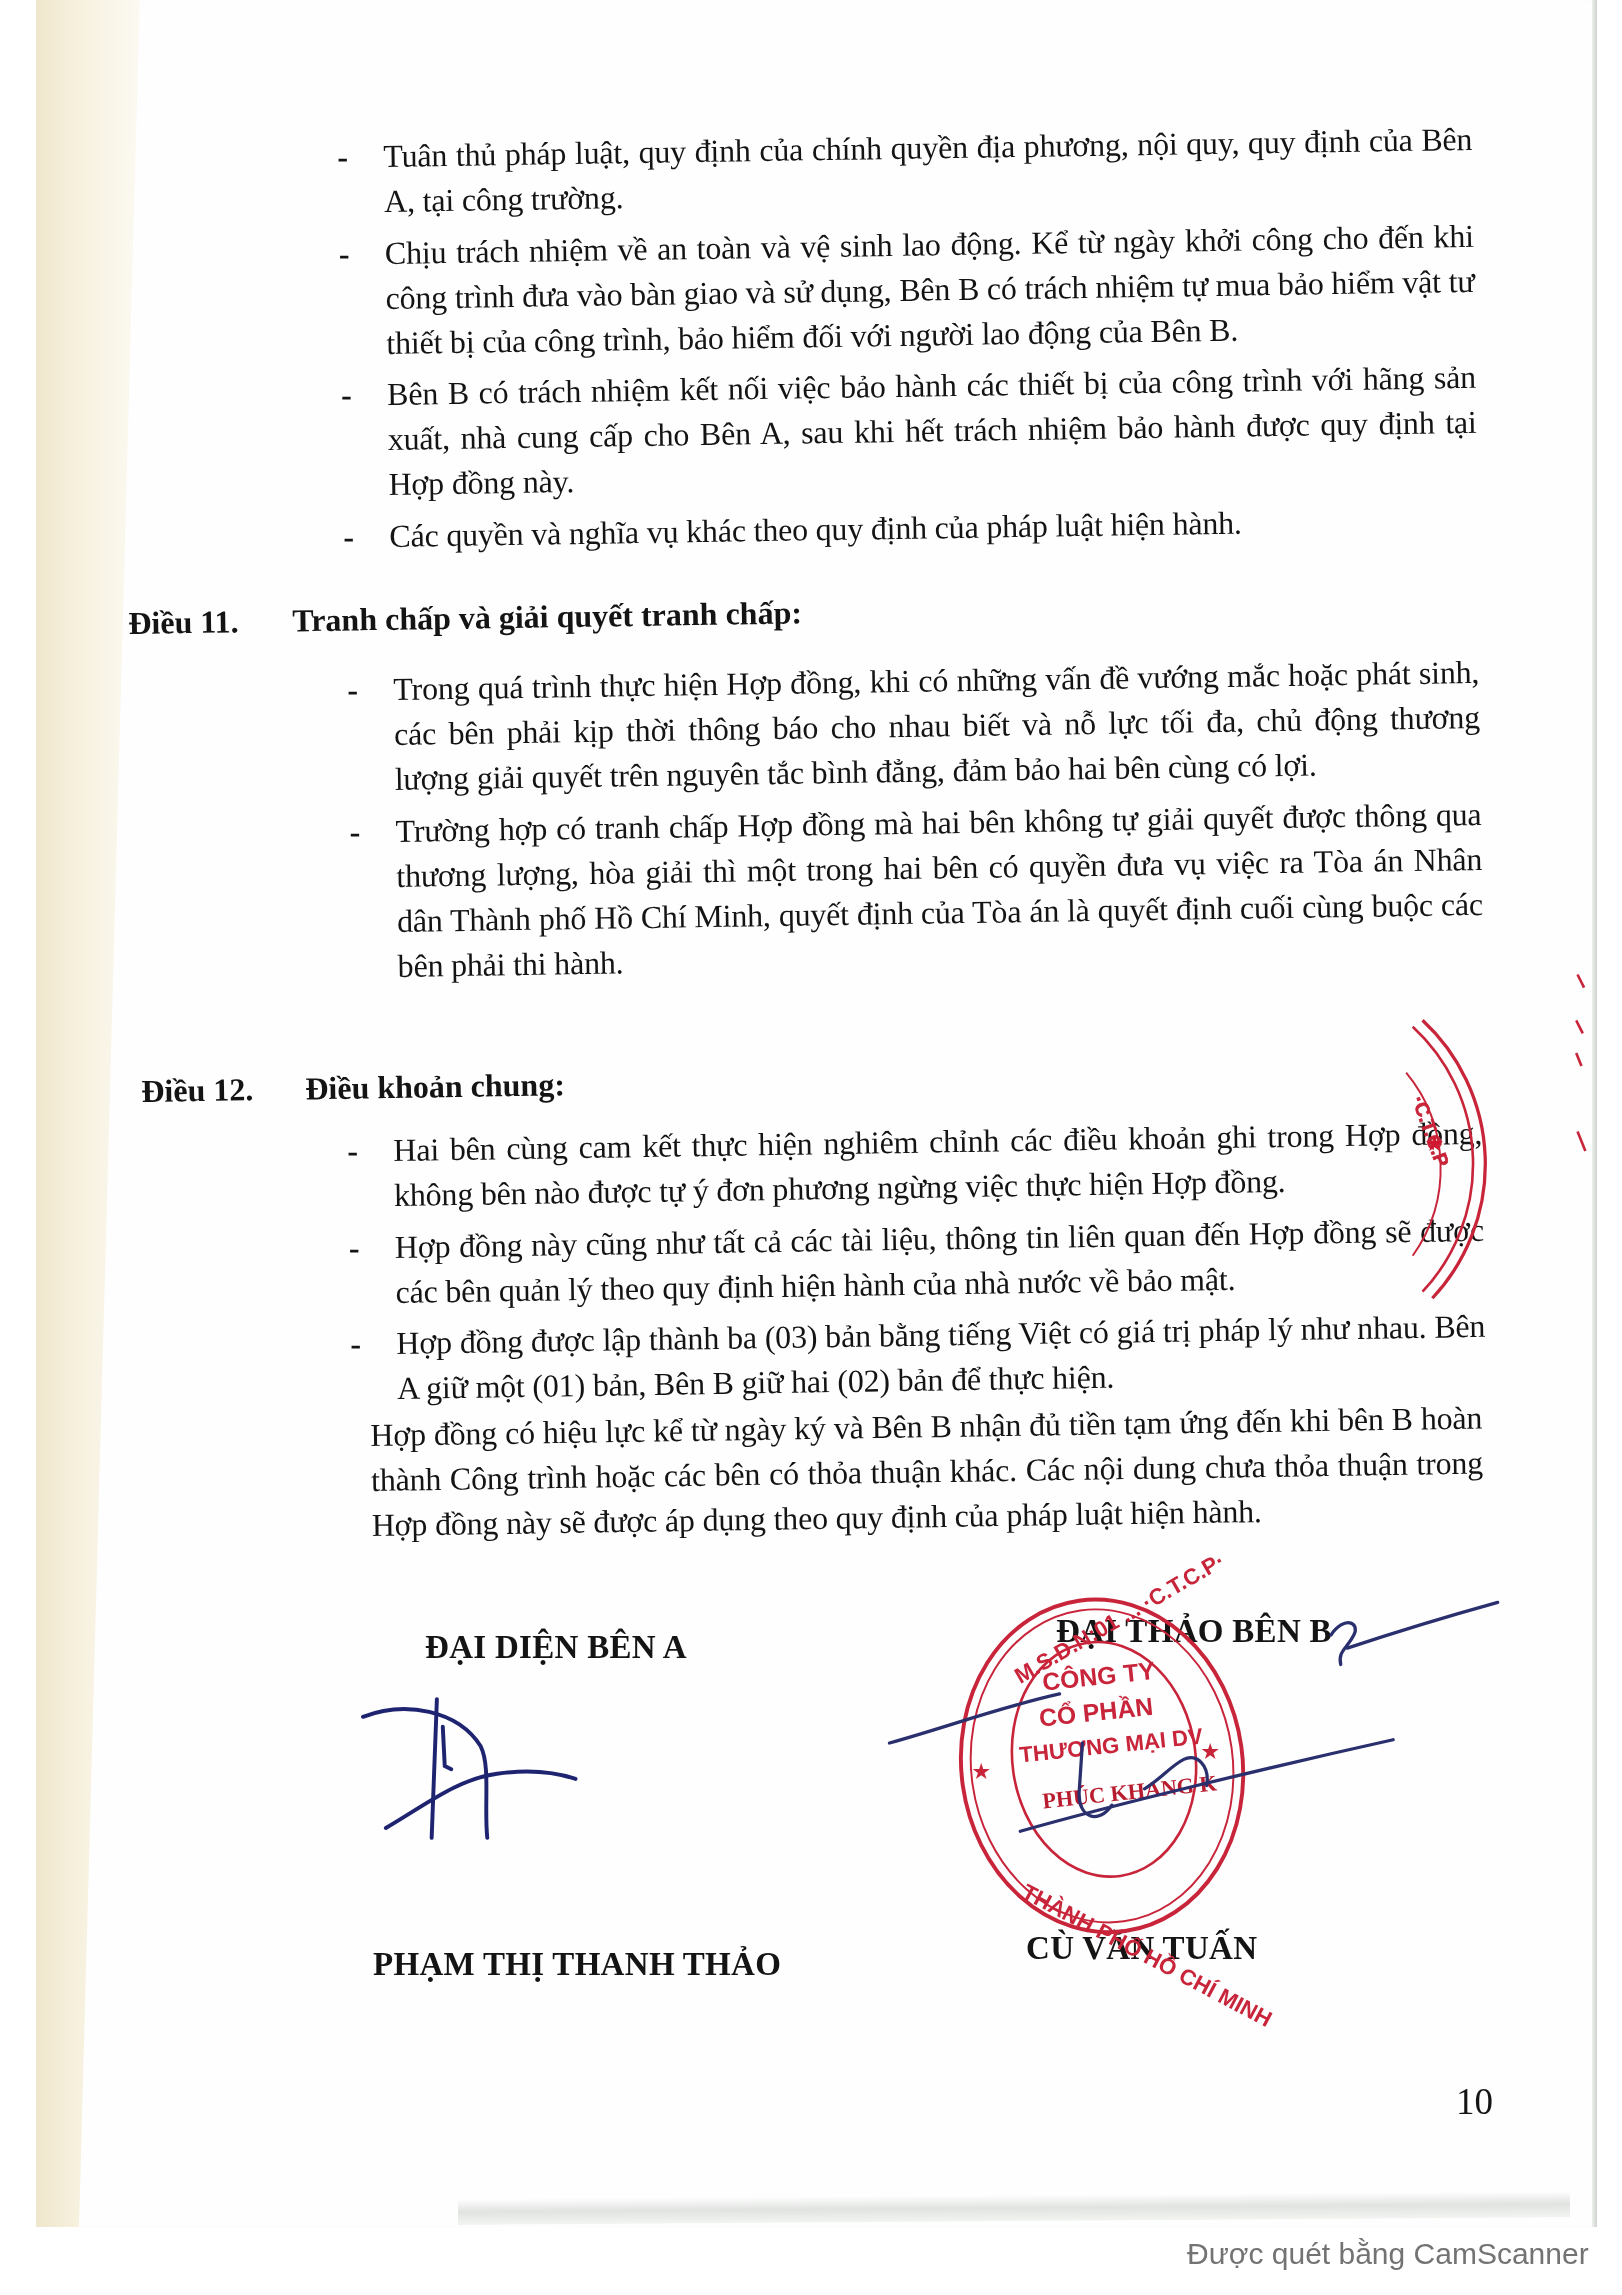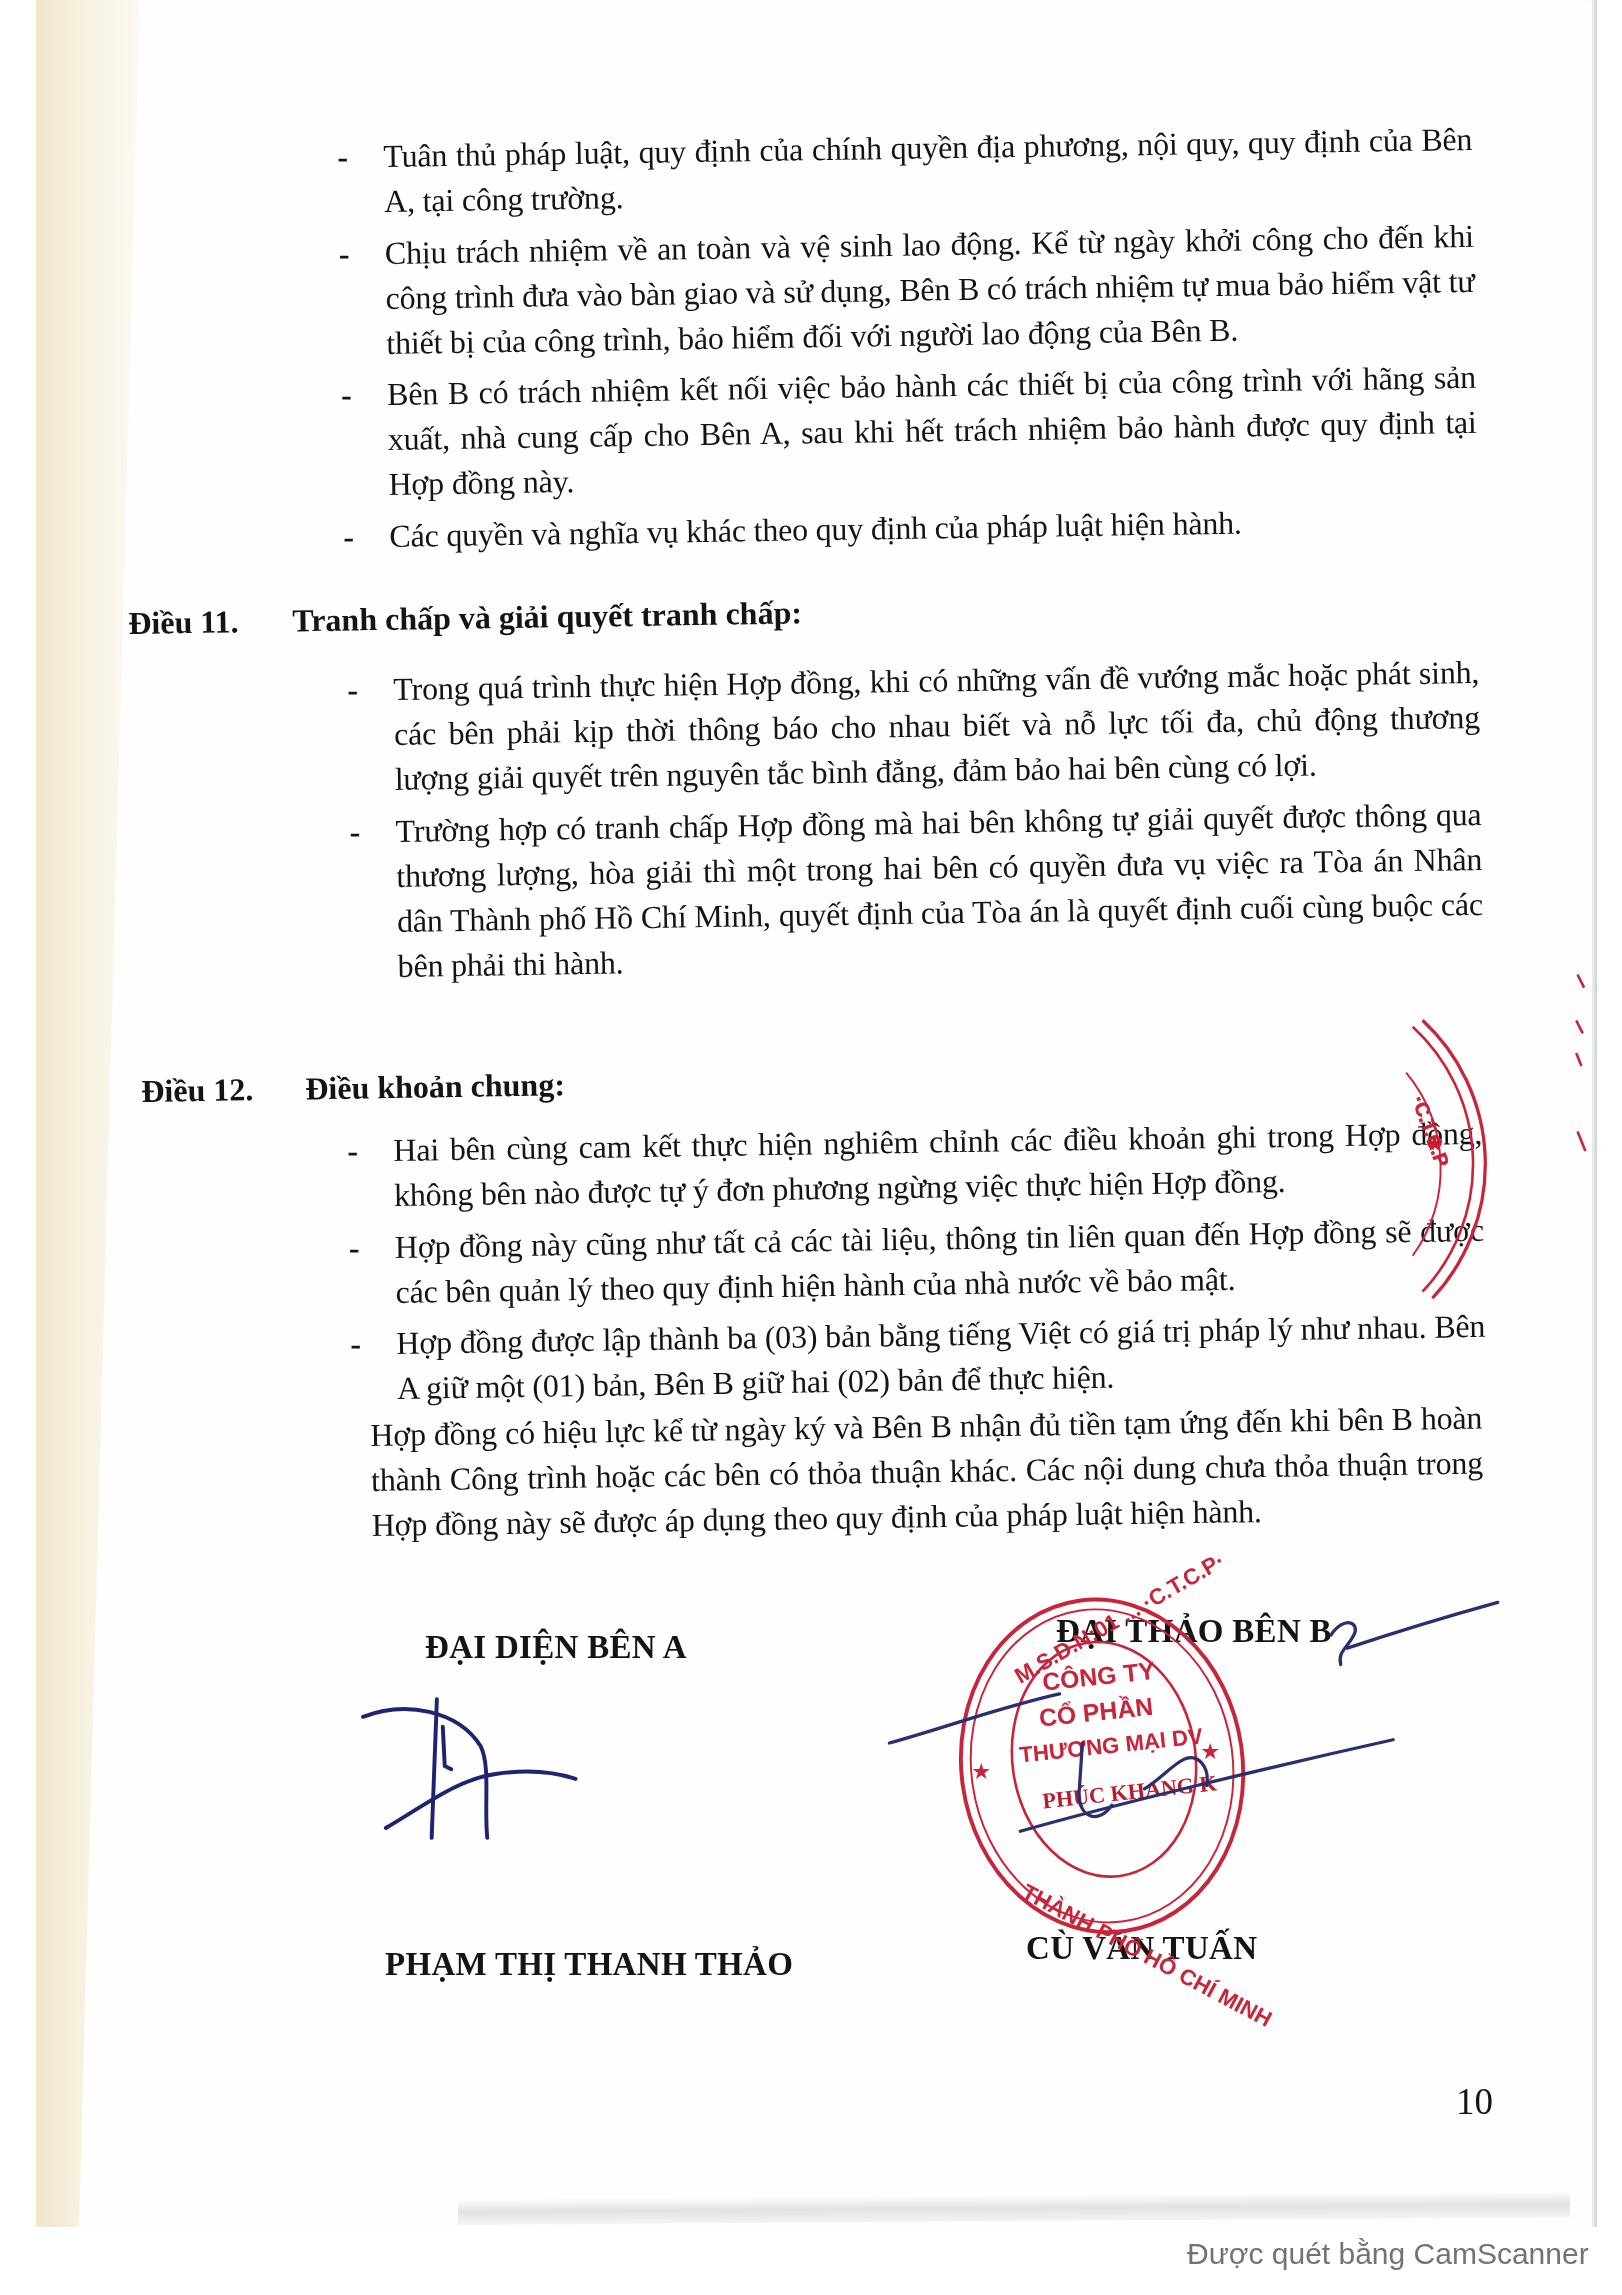--- a/index.html
+++ b/index.html
@@ -116,21 +116,21 @@
     <p>Hợp đồng được lập thành ba (03) bản bằng tiếng Việt có giá trị pháp lý như nhau. Bên A giữ một (01) bản, Bên B giữ hai (02) bản để thực hiện.</p>
   </div>
 </div>
 
 <div class="text-block closing" style="left:370px; top:1413px; width:1112px;">
   <p>Hợp đồng có hiệu lực kể từ ngày ký và Bên B nhận đủ tiền tạm ứng đến khi bên B hoàn thành Công trình hoặc các bên có thỏa thuận khác. Các nội dung chưa thỏa thuận trong Hợp đồng này sẽ được áp dụng theo quy định của pháp luật hiện hành.</p>
 </div>
 
 <div class="sig-heading" style="left:425px; top:1629px;text-align:right;">ĐẠI DIỆN BÊN A</div>
 <div class="sig-heading" style="left:1056px; top:1613px;">ĐẠI THẢO BÊN B</div>
-<div class="sig-name" style="left:373px; top:1946px;margin-left:12px;">PHẠM THỊ THANH THẢO</div>
+<div class="sig-name" style="left:373px; top:1946px;">PHẠM THỊ THANH THẢO</div>
 <div class="sig-name" style="left:1026px; top:1930px;">CÙ VĂN TUẤN</div>
 
 <svg class="svg-layer" width="1622" height="2295" viewBox="0 0 2480 3509">
 
   <g fill="none" stroke="#c8243a">
     <path d="M2175 1560 A300 300 0 0 1 2190 1985" stroke-width="5"></path>
     <path d="M2160 1570 A285 285 0 0 1 2175 1975" stroke-width="4"></path>
     <path d="M2150 1640 A230 230 0 0 1 2160 1920" stroke-width="3"></path>
     <text x="2158" y="1680" class="stamp-text" font-size="30" transform="rotate(70 2158 1680)">·C.T.C.P</text>
     <text x="2178" y="1760" fill="#d01830" font-size="34" stroke="none">★</text>

